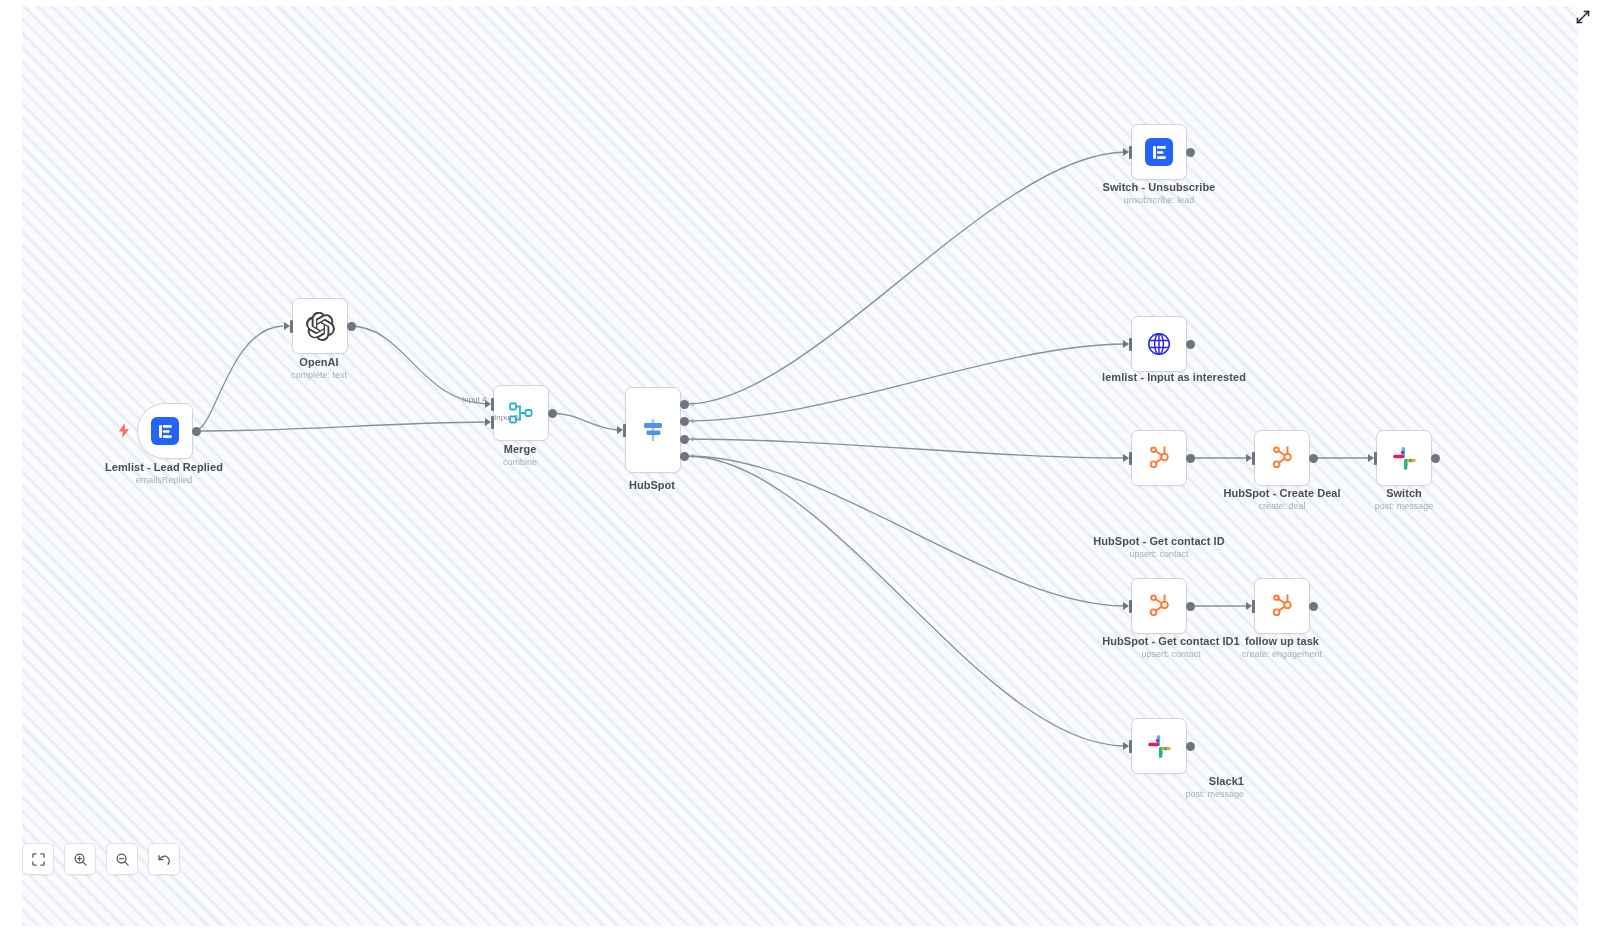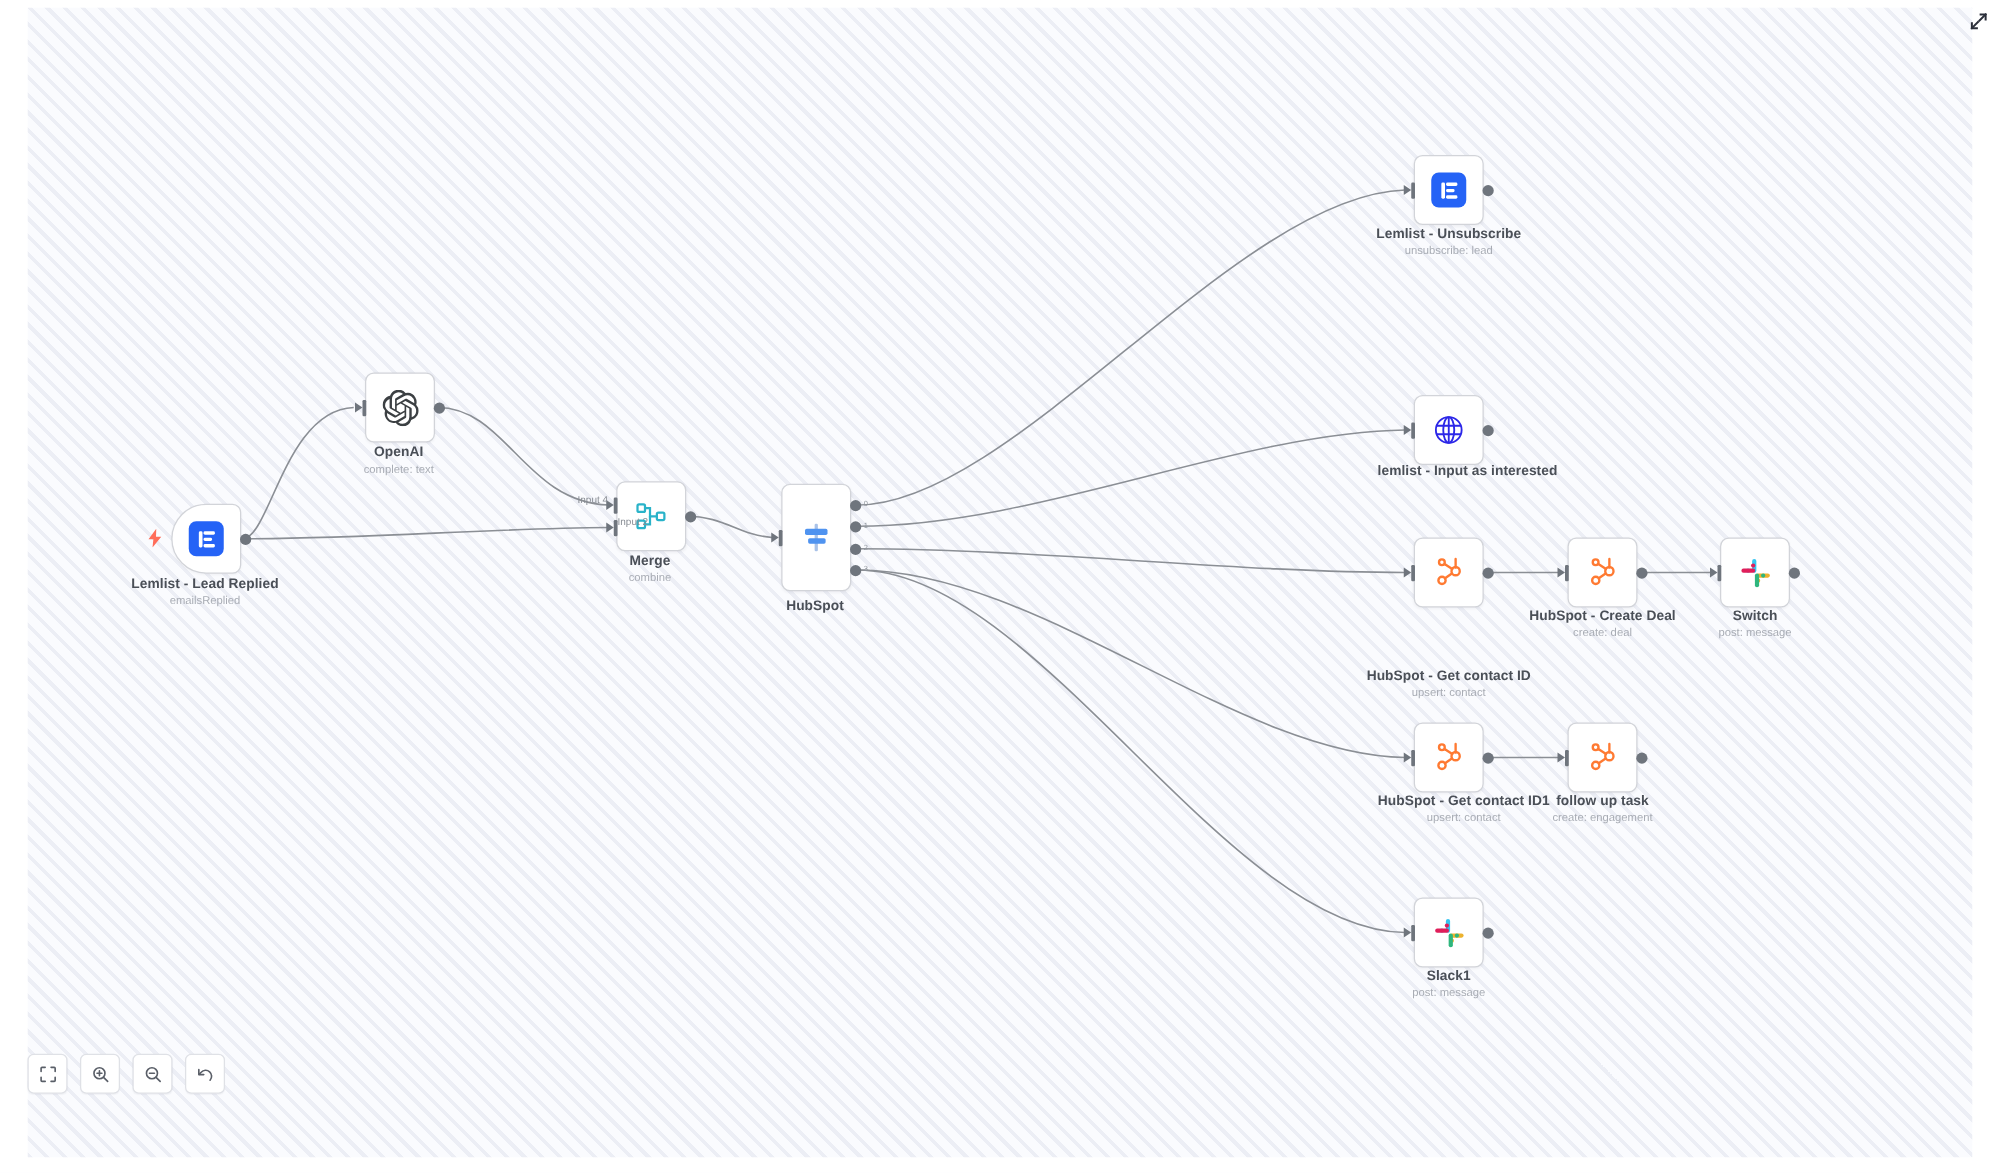--- a/index.html
+++ b/index.html
@@ -275,21 +275,21 @@
             <rect x="6.2" y="2.2" width="9.6" height="2.9" rx="1.2" fill="#fff"></rect>
             <rect x="6.2" y="7.6" width="7.2" height="2.8" rx="1.2" fill="#fff"></rect>
             <rect x="6.2" y="12.9" width="9.6" height="2.9" rx="1.2" fill="#fff"></rect>
           </svg>
         </span>
       </div>
       <div class="port-out" style="left: 1186px; top: 147.5px;"></div>
       <div class="port-in-bar" style="left: 1129px; top: 145.5px;"></div>
       <div class="port-in" style="left: 1123px; top: 147.5px;"></div>
       <div class="node-caption" style="left: 1074px; top: 181px;">
-        <div class="node-title">Lemlist - Unsubscribe</div>
+        <div class="node-title">Switch - Unsubscribe</div>
         <div class="node-sub">unsubscribe: lead</div>
       </div>
       <div class="node" style="left: 1131px; top: 316px;">
         <span style="display: flex; align-items: center; justify-content: center;">
           <svg width="28" height="28" viewBox="0 0 28 28" fill="none" stroke="#2c27e8" stroke-width="1.5">
             <circle cx="14" cy="14" r="10.3"></circle>
             <ellipse cx="14" cy="14" rx="4.4" ry="10.3"></ellipse>
             <path d="M4.3 10.6 H23.7 M4.3 17.4 H23.7 M14 3.7 V24.3"></path>
           </svg>
         </span>
@@ -407,21 +407,21 @@
             <rect x="13.4" y="14.3" width="3.5" height="11.5" rx="1.75" fill="#2eb67d"></rect>
             <rect x="18.5" y="14.3" width="3.5" height="3.5" rx="1.75" fill="#2eb67d"></rect>
             <rect x="2.2" y="10.2" width="11.5" height="3.5" rx="1.75" fill="#e01e5a"></rect>
             <rect x="10.2" y="6.0" width="3.5" height="3.5" rx="1.75" fill="#e01e5a"></rect>
           </svg>
         </span>
       </div>
       <div class="port-out" style="left: 1186px; top: 741.5px;"></div>
       <div class="port-in-bar" style="left: 1129px; top: 739.5px;"></div>
       <div class="port-in" style="left: 1123px; top: 741.5px;"></div>
-      <div class="node-caption" style="left: 1074px; top: 775px;">
+      <div class="node-caption" style="left: 1074px; top: 775px; text-align: right;">
         <div class="node-title">Slack1</div>
         <div class="node-sub">post: message</div>
       </div>
     </div>
 
   <div id="merge-input-layer">
       <div class="input-label" style="left: 462px; top: 395px;">Input 4</div>
       <div class="input-label" style="left: 462px; top: 413px; padding-left: 32px;">Input 2</div>
     </div>
 

